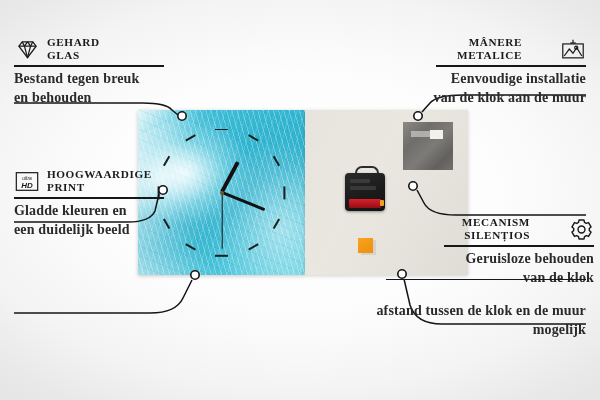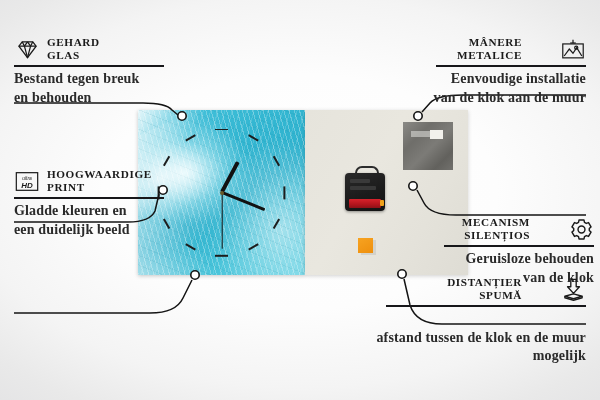--- a/index.html
+++ b/index.html
@@ -238,31 +238,19 @@
         </svg>
       </span>
     </div>
     <div class="co-rule" style="width:150px;margin-left:55px;"></div>
     <div class="co-desc align-right">
       <span>Geruisloze behouden</span><br><span>van de klok</span>
     </div>
   </div>
 
   <div class="callout" style="left:331px;top:276px;width:255px;">
-    <div class="co-head right">
-      <span class="co-title align-right">
-        <span>DISTANȚIER</span><br><span>SPUMĂ</span>
-      </span>
-      <span class="co-icon">
-        <svg viewBox="0 0 26 26" width="25" height="25" fill="none" stroke="#1a1a1a" stroke-width="1.4" stroke-linejoin="round">
-          <path d="M10.2,2.5 h5.6 v7.6 h3.4 L13,17 L6.8,10.1 h3.4 Z"></path>
-          <path d="M13,17.6 L22,20 L13,22.6 L4,20 Z"></path>
-          <path d="M4,20 v1.6 L13,24.2 L22,21.6 V20"></path>
-        </svg>
-      </span>
-    </div>
     <div class="co-rule" style="width:200px;margin-left:55px;"></div>
     <div class="co-desc align-right">
       <br><span>afstand  tussen de klok en de muur mogelijk</span>
     </div>
   </div>
 
 </div>
 
 </body></html>

